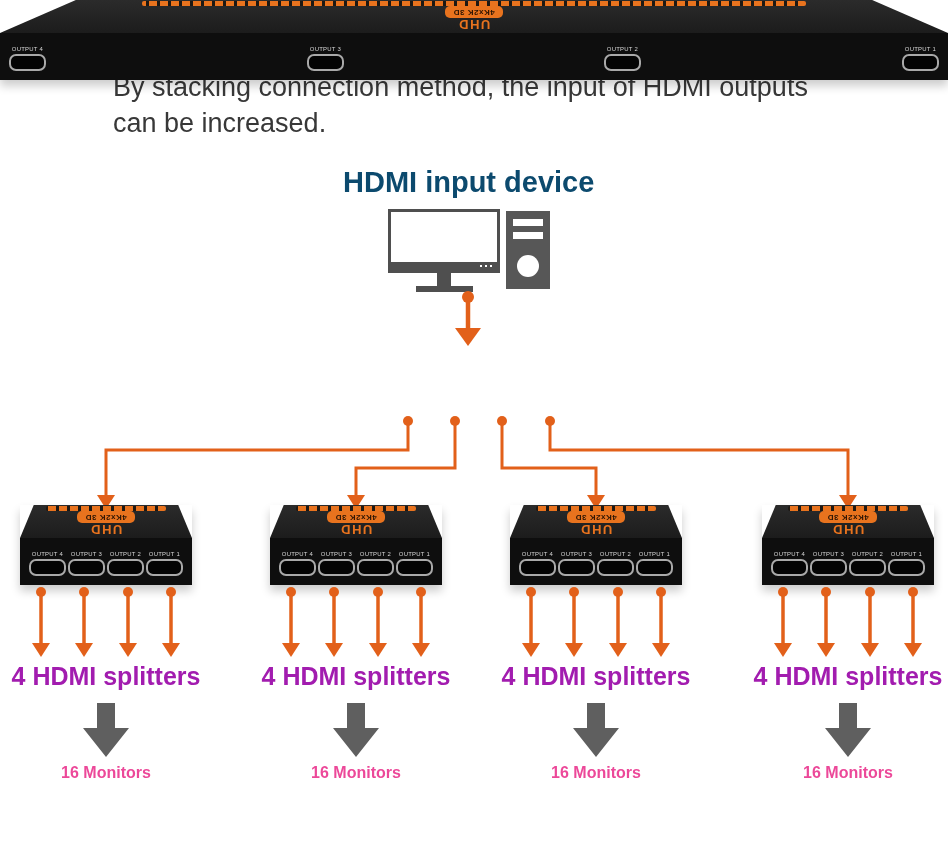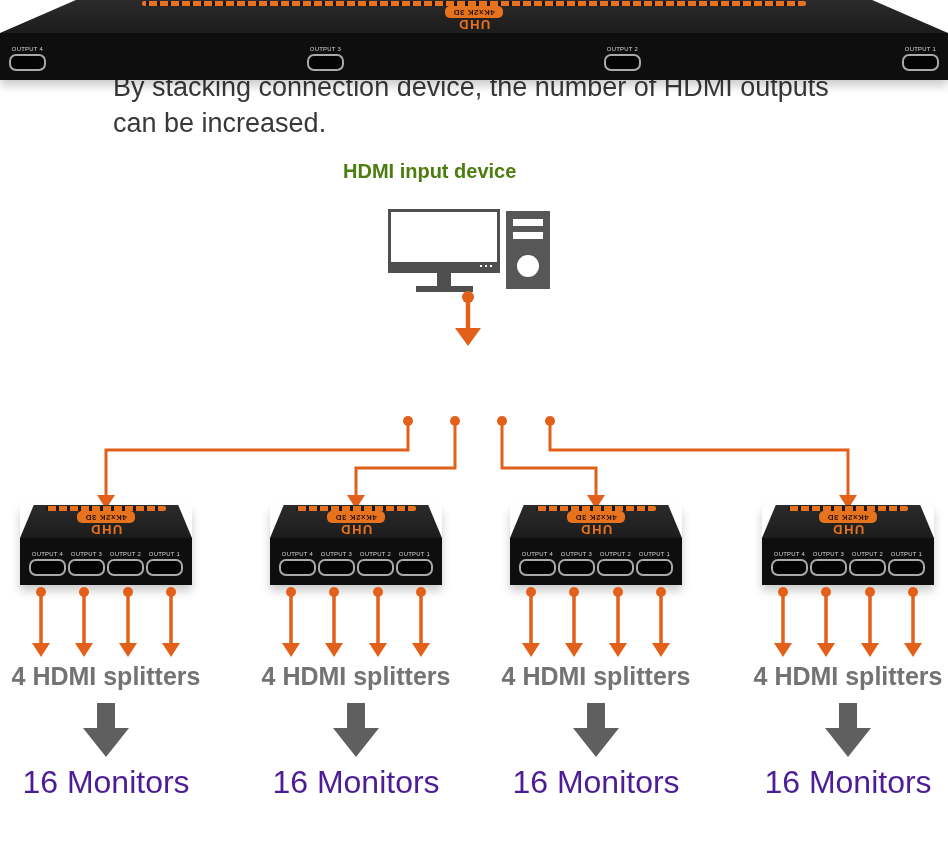--- a/index.html
+++ b/index.html
@@ -4,22 +4,22 @@
 <style>
   html,body{margin:0;padding:0;background:#fff;}
   .page{position:relative;width:948px;height:868px;background:#ffffff;overflow:hidden;
         font-family:"Liberation Sans", sans-serif;}
 
   
   .title{position:absolute;top:4px;left:0;width:948px;text-align:center;
          font-size:36px;font-weight:bold;font-style:italic;color:#1D1DCB;letter-spacing:0px;}
   .subtitle{position:absolute;top:70px;left:113px;width:716px;
             font-size:27px;color:#383838;line-height:1.32;}
-  .input-heading{position:absolute;top:160px;left:343px;white-space:nowrap;
-                 font-size:20px;font-weight:bold;color:#4d7c0f;}
+  .input-heading{position:absolute;top:166px;left:343px;white-space:nowrap;
+                 font-size:29px;font-weight:bold;color:#0c4a6e;}
   .output-heading{position:absolute;top:817px;left:64px;white-space:nowrap;
                   font-size:30px;font-weight:bold;color:#1A2168;}
 
   
   .monitor{position:absolute;top:209px;left:388px;width:106px;height:58px;
            background:#fff;border:3px solid #4F4F4F;}
   .monitor-bezel{position:absolute;left:0;bottom:0;width:100%;height:8px;background:#4F4F4F;}
   .monitor-dots{position:absolute;right:5px;bottom:3px;width:2px;height:2px;background:#fff;
                 box-shadow:-5px 0 #fff,-10px 0 #fff;}
   .stand-neck{position:absolute;top:273px;left:437px;width:14px;height:13px;background:#4F4F4F;}
@@ -50,32 +50,32 @@
   .central-slot{position:absolute;top:336px;left:386px;width:182px;}
   .group{position:absolute;top:505px;width:172px;height:320px;}
   .g1{left:20px;} .g2{left:270px;} .g3{left:510px;} .g4{left:762px;}
   .splitter-slot{position:absolute;top:0;left:0;width:100%;}
 
   
   .input-arrow{position:absolute;top:290px;left:450px;}
   .wires{position:absolute;top:413px;left:0;}
   .out-arrows{position:absolute;top:81px;left:0;}
   .splitters-label{position:absolute;top:157px;left:50%;transform:translateX(-50%);
-                   white-space:nowrap;font-size:25px;font-weight:bold;color:#737373;}
+                   white-space:nowrap;font-size:25px;font-weight:bold;color:#a21caf;}
   .block-arrow{position:absolute;top:198px;left:50%;transform:translateX(-50%);}
   .monitors-label{position:absolute;top:259px;left:50%;transform:translateX(-50%);
-                  white-space:nowrap;font-size:32px;font-weight:normal;color:#4c1d95;}
+                  white-space:nowrap;font-size:16px;font-weight:bold;color:#ec4899;}
 </style>
 </head>
 <body>
 
 <div class="page">
 
   <div class="title">Stack connection, share more</div>
-  <div class="subtitle">By stacking connection device, the number of HDMI outputs can be increased.</div>
+  <div class="subtitle">By stacking connection method, the input of HDMI outputs can be increased.</div>
 
   <div class="input-heading">HDMI input device</div>
 
   <div class="monitor">
     <div class="monitor-bezel">
       <div class="monitor-dots"></div>
     </div>
   </div>
   <div class="stand-neck"></div>
   <div class="stand-base"></div>

